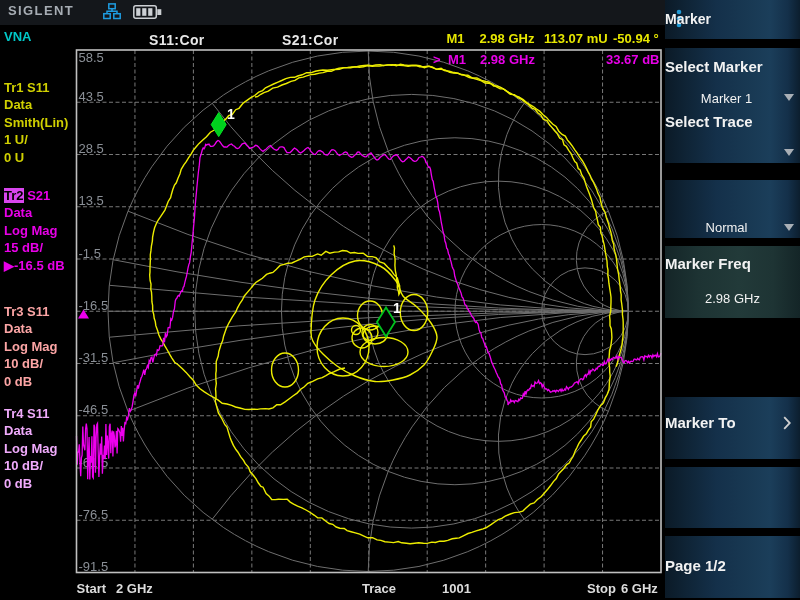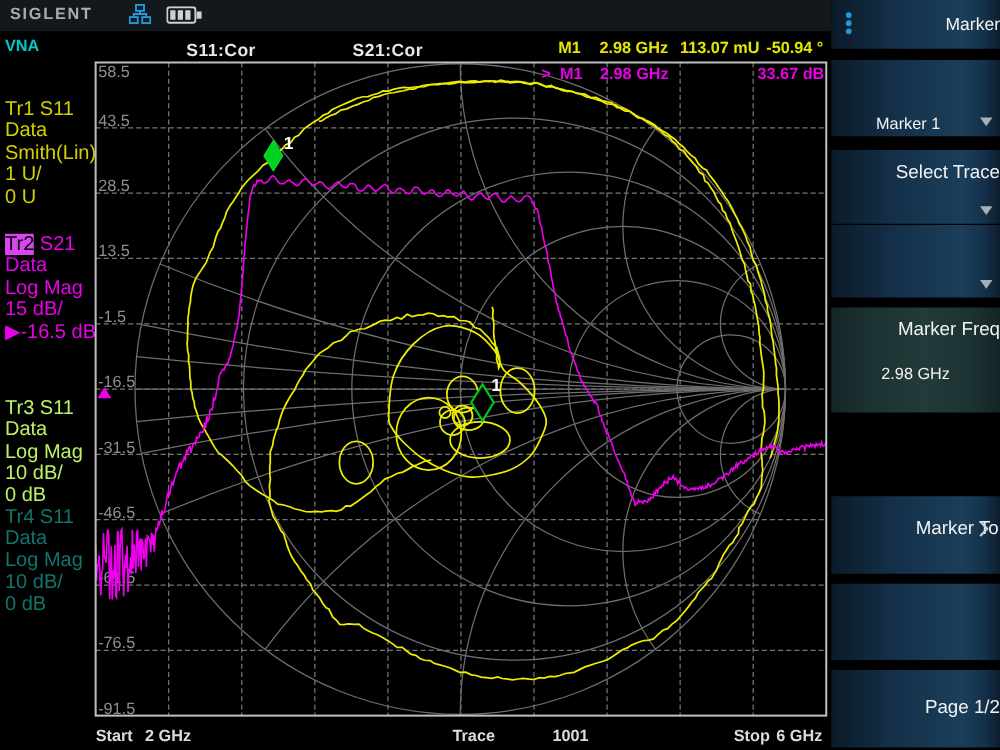--- a/index.html
+++ b/index.html
@@ -1,32 +1,32 @@
 <!DOCTYPE html>
 <html><head><meta charset="utf-8"><style>
 * { margin:0; padding:0; box-sizing:border-box; }
 html,body { width:800px; height:600px; background:#000; overflow:hidden;
   font-family:"Liberation Sans", sans-serif; }
 .abs { position:absolute; }
 #topbar { left:0; top:0; width:665px; height:25px; background:#14171b; }
 #logo { left:8px; top:3px; font-size:13px; font-weight:bold; color:#a7adb4; letter-spacing:1.4px; }
 #vna { left:4px; top:29px; font-size:13px; font-weight:bold; color:#00c8c8; }
-.tr { font-size:16px; font-weight:normal; line-height:17.4px; white-space:pre; }
+.tr { font-size:13px; font-weight:bold; line-height:17.4px; white-space:pre; }
 #tr1 { left:4px; top:79px; color:#d0d000; }
 #tr2 { left:4px; top:187px; color:#e800e8; }
-#tr3 { left:4px; top:318px; color:#bef264; }
-#tr4 { left:4px; top:405px; color:#0f766e; }
+#tr3 { left:4px; top:303px; color:#fca5a5; }
+#tr4 { left:4px; top:405px; color:#f0abfc; }
 #tr2 .inv { background:#d946ef; color:#000; }
 #scor { left:0; top:32px; width:800px; font-size:14px; font-weight:bold; color:#e8e8e8; letter-spacing:0.4px; }
 #botrow { left:0; top:581px; width:800px; font-size:13px; font-weight:bold; color:#dcdcdc; }
 #botrow span, #scor span { white-space:nowrap; }
 #menu { left:665px; top:0; width:135px; height:600px; background:#000; }
 .btn { position:absolute; left:0; width:135px; color:#f2f2f2;
   background:linear-gradient(90deg,#0b1a27 0%,#0f2436 16%,#14304a 38%,#183852 60%,#1b3e5a 78%,#14304a 91%,#0c1e2e 100%); }
-.btn .t1 { position:absolute; width:100%; text-align:right; font-size:15px; font-weight:normal; }
+.btn .t1 { position:absolute; width:100%; text-align:left; font-size:15px; font-weight:bold; }
 .btn .t2 { position:absolute; width:100%; text-align:center; font-size:13px; padding-right:12px; }
 .sel { background:linear-gradient(90deg,#142527 0%,#1d3333 25%,#223a39 55%,#1e3434 80%,#142527 100%); }
 .dd { position:absolute; right:6px; width:0; height:0; border-left:5.5px solid transparent;
   border-right:5.5px solid transparent; border-top:7.5px solid #a9afb6; }
 </style></head><body>
 <div class="abs" id="topbar">
   <div class="abs" id="logo">SIGLENT</div>
   <svg class="abs" style="left:103px;top:3px" width="18" height="18" viewBox="0 0 18 18">
     <g stroke="#1e9ce0" stroke-width="1.5" fill="none">
       <rect x="5.8" y="0.9" width="6.4" height="4.8"></rect>
@@ -174,31 +174,33 @@
     <svg class="abs" style="left:11px;top:9px" width="6" height="20">
         <g fill="#1f9ad6">
       <circle cx="3" cy="3" r="2.3"></circle>
           <circle cx="3" cy="9.5" r="2.3"></circle>
           <circle cx="3" cy="16" r="2.3"></circle>
         </g>
       </svg>
     <div class="t1" style="top:11px;font-size:14px">Marker</div>
   </div>
   <div class="btn" style="top:48px;height:61px">
+    <div class="t1" style="top:10px">Select Marker</div>
     <div class="t2" style="top:42.5px">Marker 1</div>
     <div class="dd" style="top:46px"></div>
   </div>
-  <div class="btn" style="top:120px;height:59px">
+  <div class="btn" style="top:104px;height:59px">
     <div class="t1" style="top:9px">Select Trace</div>
     <div class="dd" style="top:44.5px"></div>
   </div>
   <div class="btn" style="top:180px;height:58px">
+    <div class="t2" style="top:40px">Normal</div>
     <div class="dd" style="top:43.5px"></div>
   </div>
-  <div class="btn sel" style="top:246px;height:84px">
+  <div class="btn sel" style="top:246px;height:72px">
     <div class="t1" style="top:8.5px">Marker Freq</div>
     <div class="t2" style="top:45px;padding-right:0">2.98 GHz</div>
   </div>
   <div class="btn" style="top:397px;height:62px">
     <div class="t1" style="top:16.5px;padding-right:1px">Marker To</div>
     <svg class="abs" style="right:9px;top:19px" width="8" height="14" viewBox="0 0 8 14">
       <path d="M 1.2 1.2 L 6.8 7 L 1.2 12.8" stroke="#d0d0d0" stroke-width="1.8" fill="none"></path>
       </svg>
   </div>
   <div class="btn" style="top:467px;height:61px"></div>

